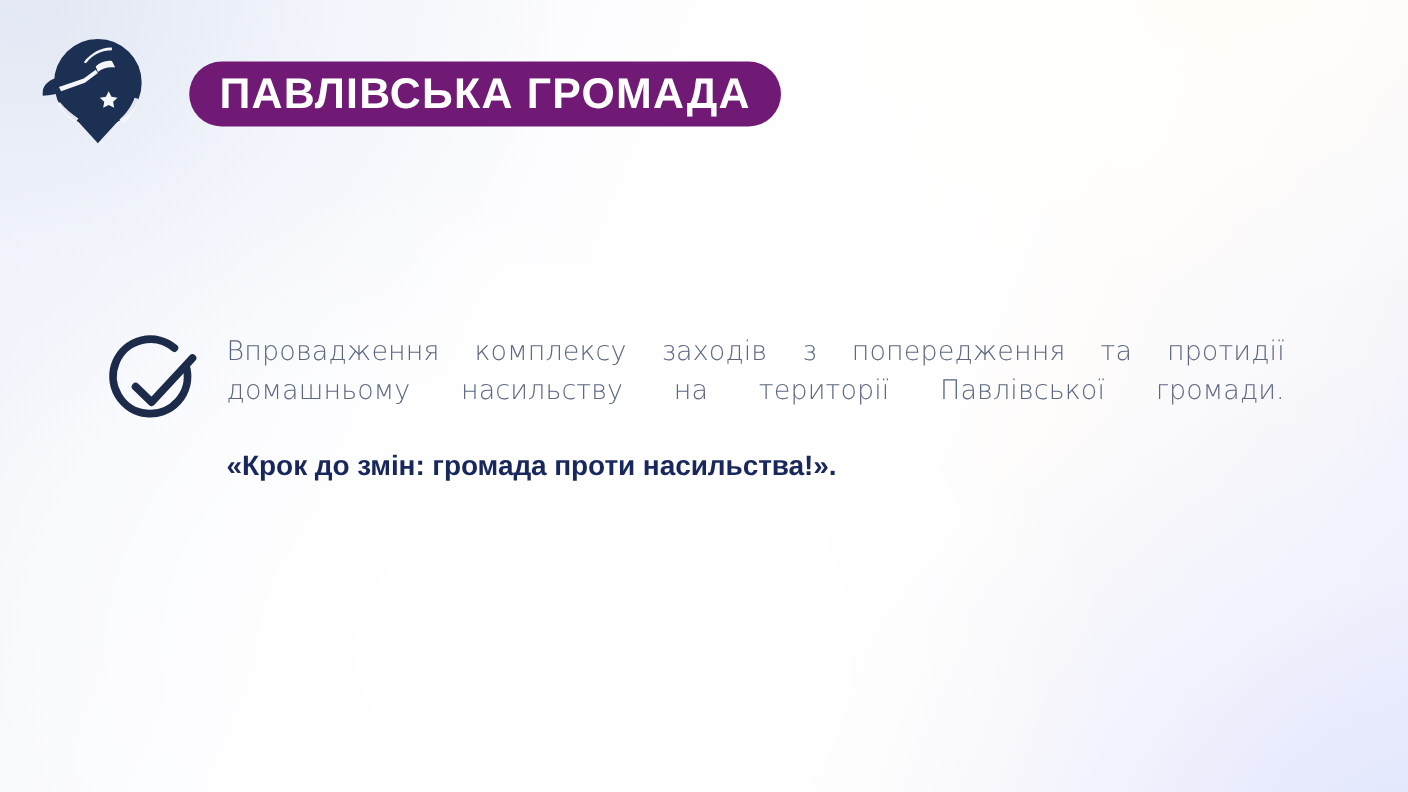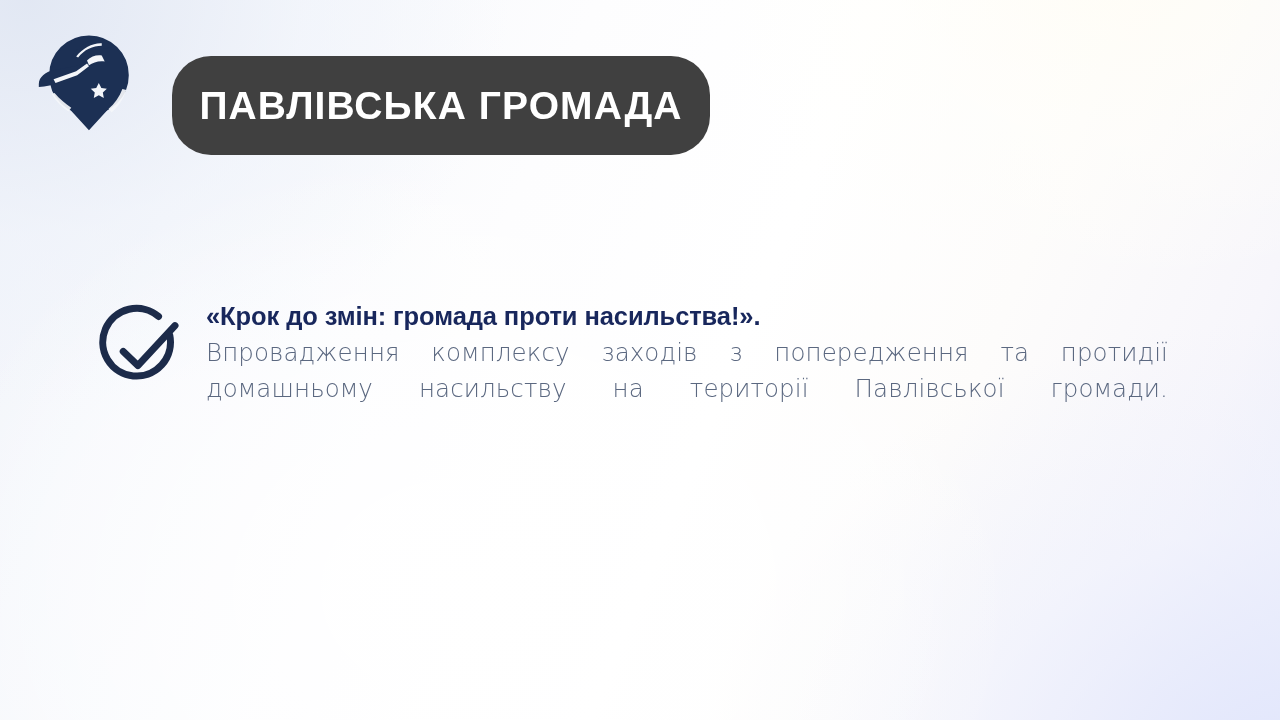--- a/index.html
+++ b/index.html
@@ -78,23 +78,23 @@
     top: 28px;
     width: 118px;
     height: 118px;
     display: block;
   }
   #community-pill {
     position: absolute;
     left: 172px;
     top: 56px;
     width: 538px;
-    height: 99px;
+    height: 59px;
     border-radius: 39px;
-    background: #404040;
+    background: #701a75;
     display: flex;
     align-items: center;
     justify-content: center;
   }
   #community-pill .pill-label {
     color: #ffffff;
     font-size: 39px;
     font-weight: 700;
     letter-spacing: 1.1px;
     line-height: 1;
@@ -208,19 +208,19 @@
 
     <svg id="check-icon" viewBox="0 0 100 100" aria-hidden="true">
 
       <path d="M78.5 33.5
                A36 36 0 1 1 66.5 13.2" fill="none" stroke="#1c2b4a" stroke-width="7.5" stroke-linecap="round"></path>
 
       <path d="M29 50.5 L44.5 65.5 L84 23" fill="none" stroke="#1c2b4a" stroke-width="7.5" stroke-linecap="round" stroke-linejoin="round"></path>
     </svg>
 
     <div id="text-column">
+      <p id="project-description">Впровадження комплексу заходів з попередження та протидії домашньому насильству на території Павлівської громади.</p>
       <p id="project-title">«Крок до змін: громада проти насильства!».</p>
-      <p id="project-description">Впровадження комплексу заходів з попередження та протидії домашньому насильству на території Павлівської громади.</p>
     </div>
 
   </main>
 
 </div>
 
 </body></html>

